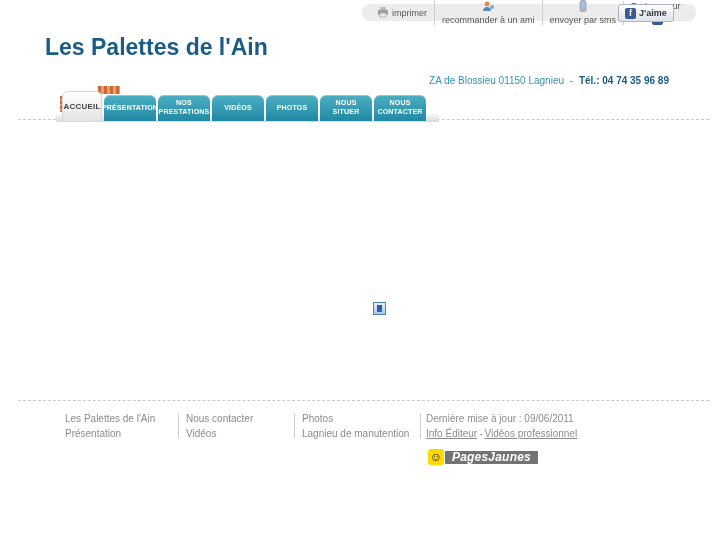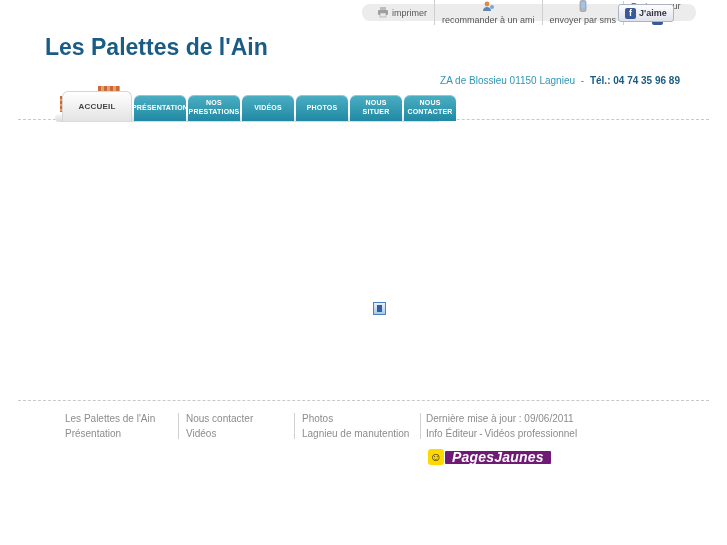--- a/index.html
+++ b/index.html
@@ -13,64 +13,64 @@
   .tb-item + .tb-item{border-left:1px solid #cfcfcf;flex-direction:column;}
   .tb-icons{display:flex;align-items:center;gap:3px;margin-left:3px;}
   .fb-sq{width:11px;height:11px;background:#3b5998;border-radius:2px;color:#fff;
          font-weight:bold;font-size:9px;line-height:11px;text-align:center;}
   .like-btn{position:absolute;left:618px;top:4px;height:16px;display:flex;align-items:center;gap:3px;
             background:linear-gradient(#fdfdfd,#dfe3ea);border:1px solid #aab4c4;border-radius:3px;
             padding:0 6px;font-size:9px;font-weight:bold;color:#334;cursor:pointer;}
 
   
   .site-title{position:absolute;left:45px;top:34px;font-size:23px;font-weight:bold;color:#1a5c85;cursor:pointer;}
-  .addr-line{position:absolute;right:47px;top:75px;font-size:10px;}
+  .addr-line{position:absolute;right:58px;top:75px;font-size:10px;}
   .addr-part{color:#2e96b8;}
   .addr-sep{color:#2e96b8;padding:0 3px;}
   .phone-part{color:#1a5c85;font-weight:bold;}
 
   
   .tabstrip-line{position:absolute;left:18px;top:119px;width:691px;border-top:1px dashed #c9c9c9;}
   .tabstrip-bar{position:absolute;left:55px;top:114px;width:384px;height:8px;
                 background:linear-gradient(#f7f7f7,#d9d9d9);border-radius:4px 0 0 4px;}
   .photo-corner{position:absolute;left:98px;top:86px;width:22px;height:8px;
                 background:repeating-linear-gradient(90deg,#c96a3a 0 3px,#e8a06b 3px 6px);}
   .photo-sliver{position:absolute;left:60px;top:96px;width:2px;height:16px;
                 background:repeating-linear-gradient(#c96a3a 0 3px,#e8a06b 3px 5px);}
   .tabs{position:absolute;left:62px;top:91px;display:flex;gap:2px;align-items:flex-end;}
   .tab{width:52px;height:26px;border-radius:6px 6px 0 0;display:flex;align-items:center;justify-content:center;
        text-align:center;font-size:7px;font-weight:bold;letter-spacing:.2px;color:#fff;cursor:pointer;
        background:linear-gradient(#4cb0c4,#2089a3);box-shadow:inset 0 1px 0 rgba(255,255,255,.35);
        padding:0 2px;box-sizing:border-box;line-height:1.25;}
-  .tab.active{width:70px;height:30px;background:linear-gradient(#ffffff,#e3e3e3);
+  .tab.active{width:40px;height:30px;background:linear-gradient(#ffffff,#e3e3e3);
               color:#444;font-size:8px;border:1px solid #d6d6d6;border-bottom:none;z-index:2;}
 
   
   .content{position:absolute;left:18px;top:122px;width:691px;height:276px;background:#fff;}
   .flash-ph{position:absolute;left:373px;top:302px;width:13px;height:13px;box-sizing:border-box;
             border:1px solid #4a82c3;background:linear-gradient(#e8f2fb,#a9c9e8);
             display:flex;align-items:center;justify-content:center;cursor:pointer;}
   .flash-ph .inner{width:5px;height:7px;background:#2f5f9e;}
 
   
   .footer-line{position:absolute;left:18px;top:400px;width:691px;border-top:1px dashed #c9c9c9;}
   .footer-cols{position:absolute;left:65px;top:413px;display:flex;font-size:10px;color:#8c8c8c;}
   .fcol{display:flex;flex-direction:column;gap:4px;box-sizing:border-box;}
   .fcol-1{width:113px;}
   .fcol-2{width:116px;padding-left:7px;border-left:1px solid #d0d0d0;margin-left:0;}
   .fcol-3{width:126px;padding-left:7px;border-left:1px solid #d0d0d0;}
   .fcol-4{width:250px;padding-left:5px;border-left:1px solid #d0d0d0;}
   .flink{color:#8c8c8c;cursor:pointer;text-decoration:none;}
-  .flink.u{}
+  .flink.u{text-decoration:underline;}
   .fsep{padding:0 2px;}
 
   .pj-logo{position:absolute;left:428px;top:449px;display:flex;align-items:center;cursor:pointer;}
   .pj-sq{width:16px;height:16px;background:#ffd800;border-radius:3px;color:#111;
          font-size:12px;line-height:16px;text-align:center;font-weight:bold;}
-  .pj-bar{height:13px;background:#701a75;color:#fff;font-size:14px;font-weight:bold;
+  .pj-bar{height:13px;background:#737373;color:#fff;font-size:12px;font-weight:bold;
           display:flex;align-items:center;padding:0 7px;margin-left:1px;border-radius:1px;
           font-style:italic;letter-spacing:.2px;}
 
   svg{display:block;}
 </style>
 </head>
 <body>
 
 <div id="page">
 

